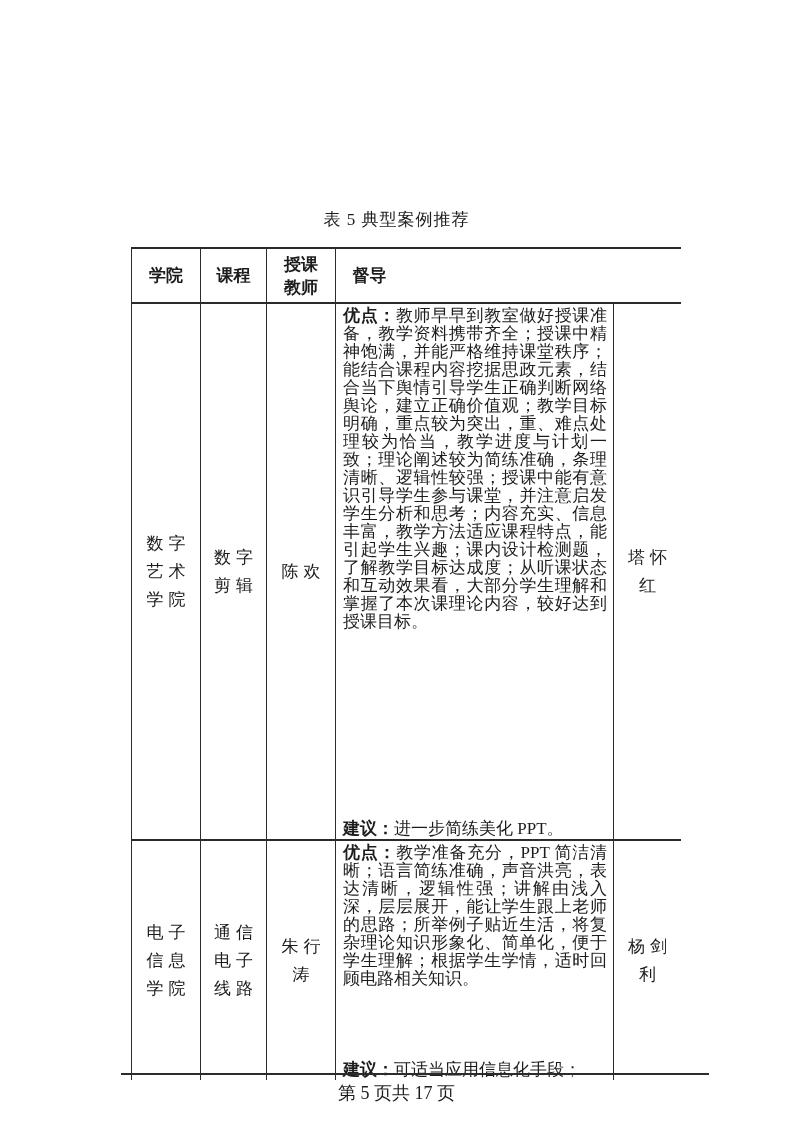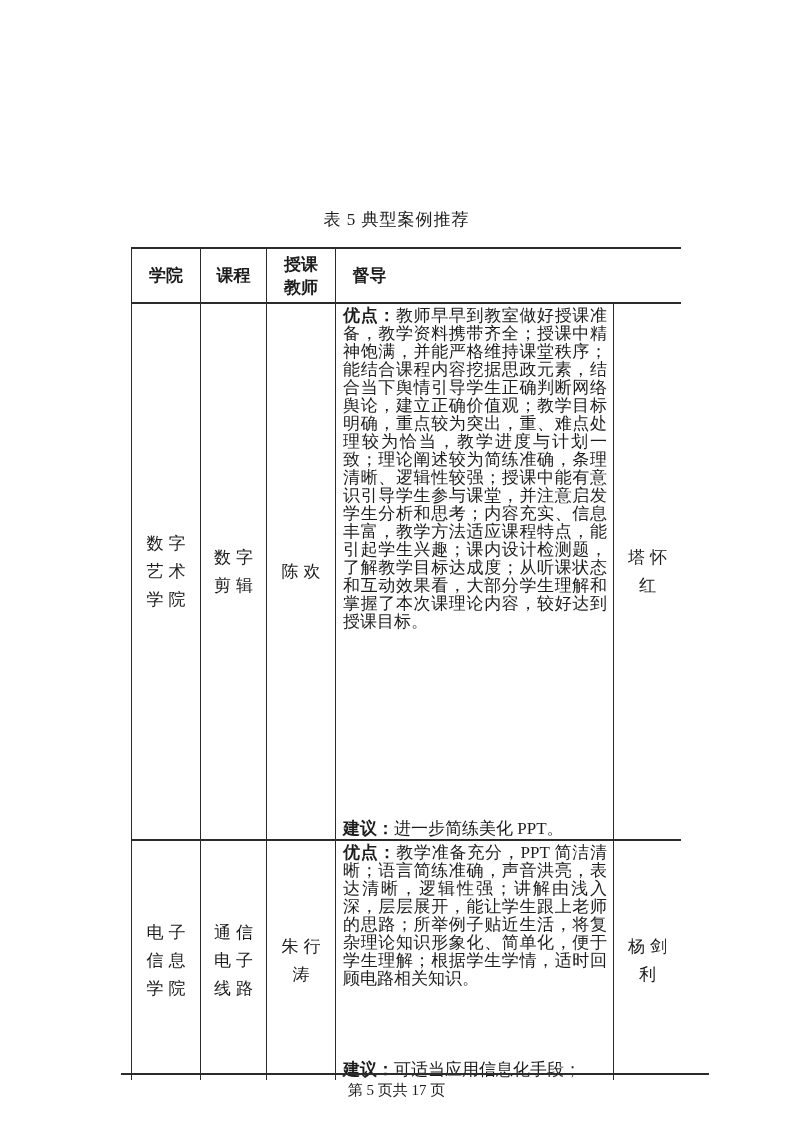--- a/index.html
+++ b/index.html
@@ -74,21 +74,21 @@
     width: 588px;
     height: 2px;
     background: #2b2b2b;
   }
   .footer {
     position: absolute;
     top: 1034px;
     left: 0;
     width: 100%;
     text-align: center;
-    font-size: 15px;
+    font-size: 18px;
   }
 </style>
 </head>
 <body>
 
 <div class="page">
 
   <div class="doc-title">表 5 典型案例推荐</div>
 
   <div class="table">

